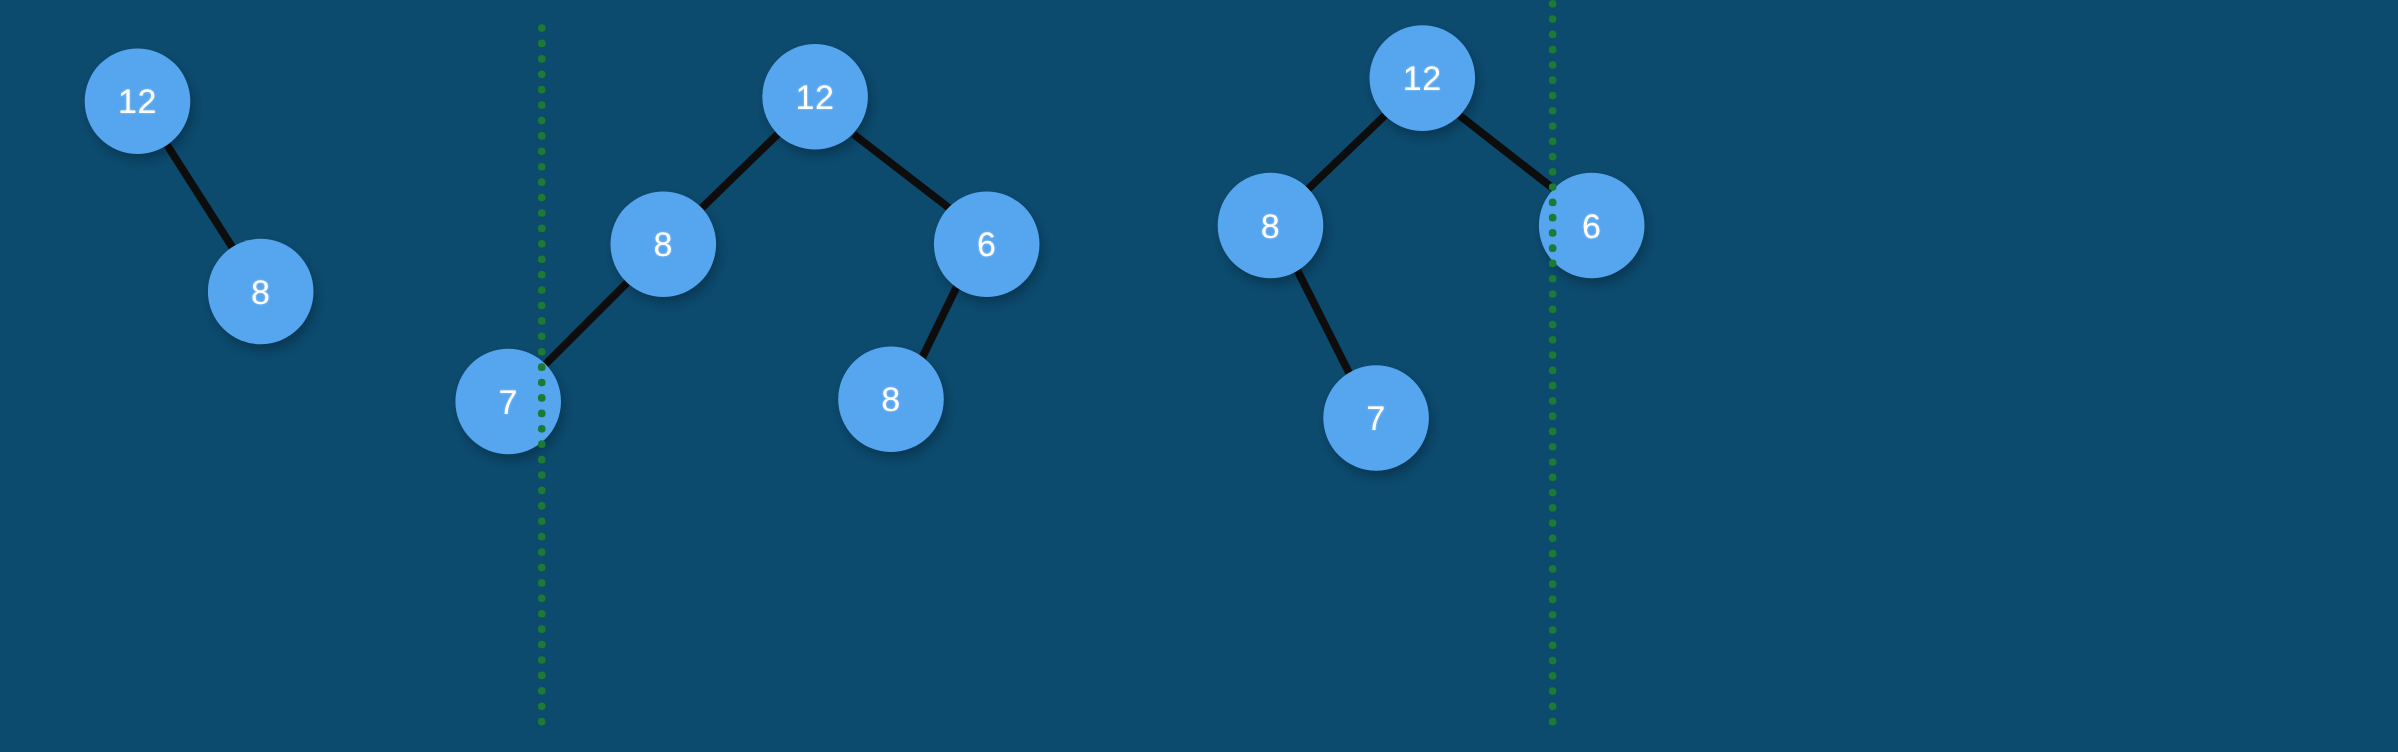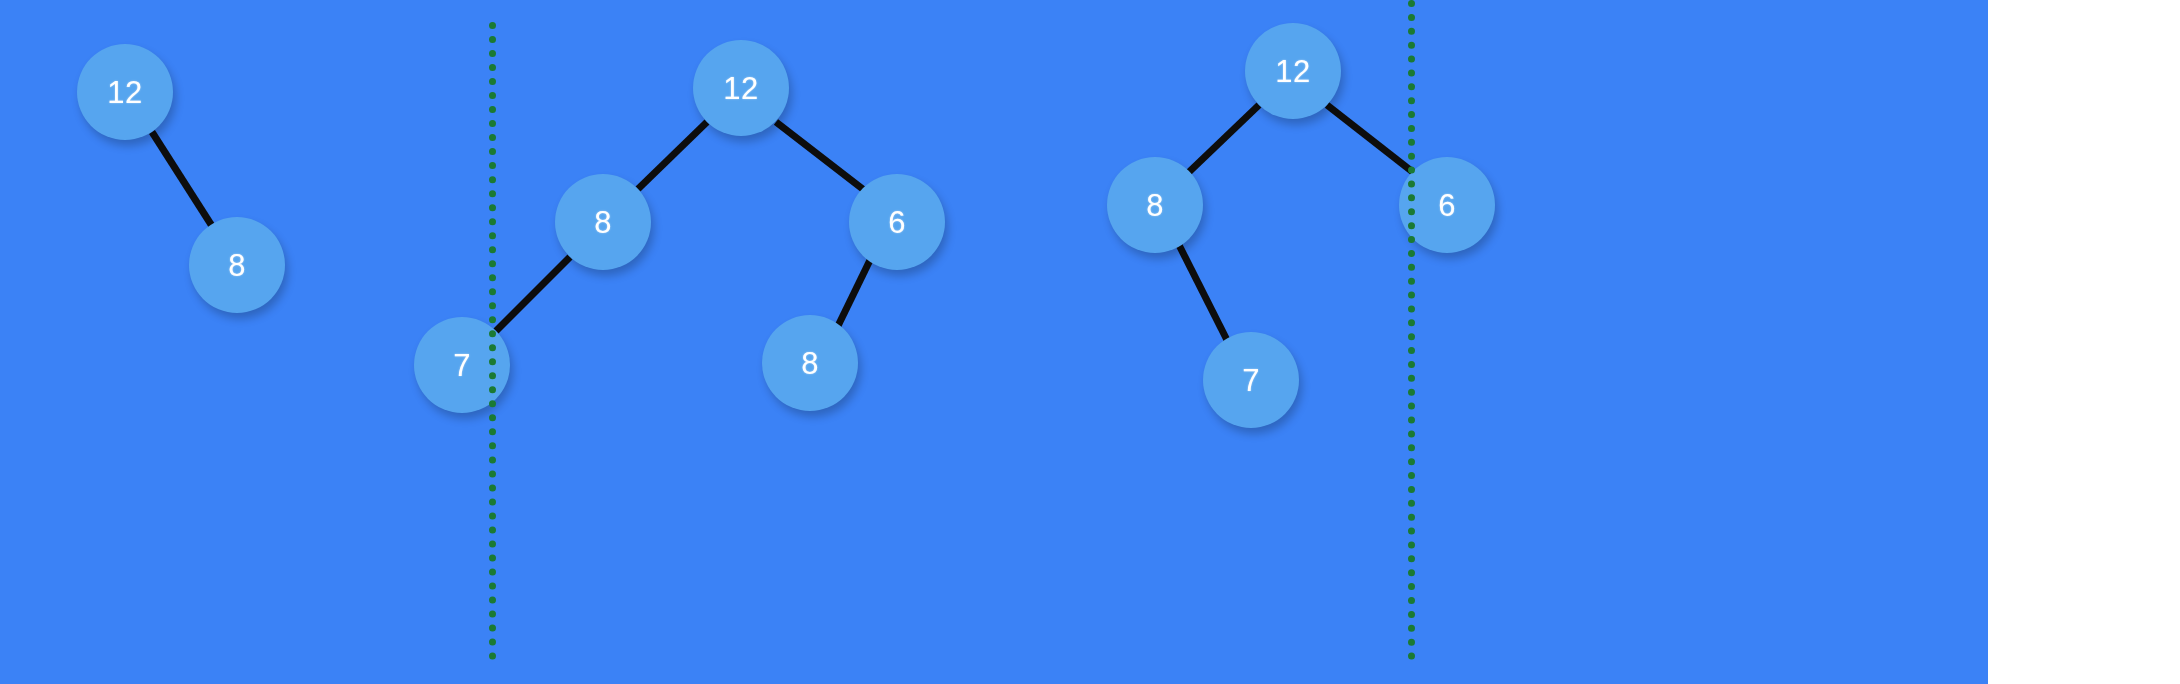--- a/index.html
+++ b/index.html
@@ -43,21 +43,21 @@
     font-weight: 400;
     line-height: 1;
     letter-spacing: 0.5px;
     text-shadow: 0 0 2px rgba(255,255,255,0.55);
     user-select: none;
   }
 </style>
 </head>
 <body>
 
-<div id="stage" style="width: 1988px; height: 684px; background: #3b82f6;">
+<div id="stage" style="width: 2180px; height: 684px; background: #0c4a6e;">
 
   <svg class="edge-layer" id="edge-layer" viewBox="0 0 2180 684" xmlns="http://www.w3.org/2000/svg">
       <line x1="152" y1="132" x2="212" y2="226" stroke="#0d0d0d" stroke-width="7" stroke-linecap="butt"></line>
       <line x1="707" y1="122" x2="638" y2="189" stroke="#0d0d0d" stroke-width="7" stroke-linecap="butt"></line>
       <line x1="776" y1="122" x2="864" y2="190" stroke="#0d0d0d" stroke-width="7" stroke-linecap="butt"></line>
       <line x1="570" y1="257" x2="496" y2="331" stroke="#0d0d0d" stroke-width="7" stroke-linecap="butt"></line>
       <line x1="872" y1="256" x2="836" y2="330" stroke="#0d0d0d" stroke-width="7" stroke-linecap="butt"></line>
       <line x1="1259" y1="105" x2="1189" y2="172" stroke="#0d0d0d" stroke-width="7" stroke-linecap="butt"></line>
       <line x1="1327" y1="105" x2="1414" y2="173" stroke="#0d0d0d" stroke-width="7" stroke-linecap="butt"></line>
       <line x1="1178" y1="243" x2="1229" y2="344" stroke="#0d0d0d" stroke-width="7" stroke-linecap="butt"></line>

